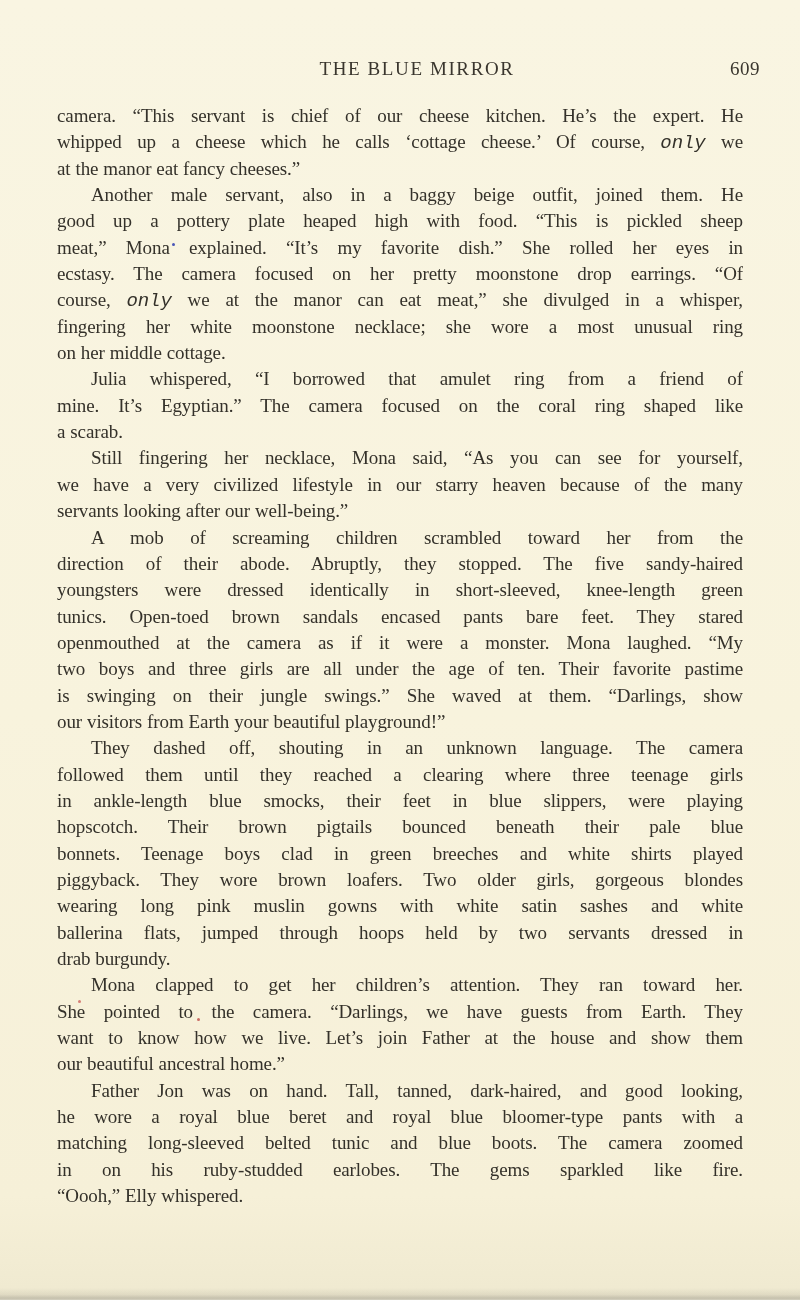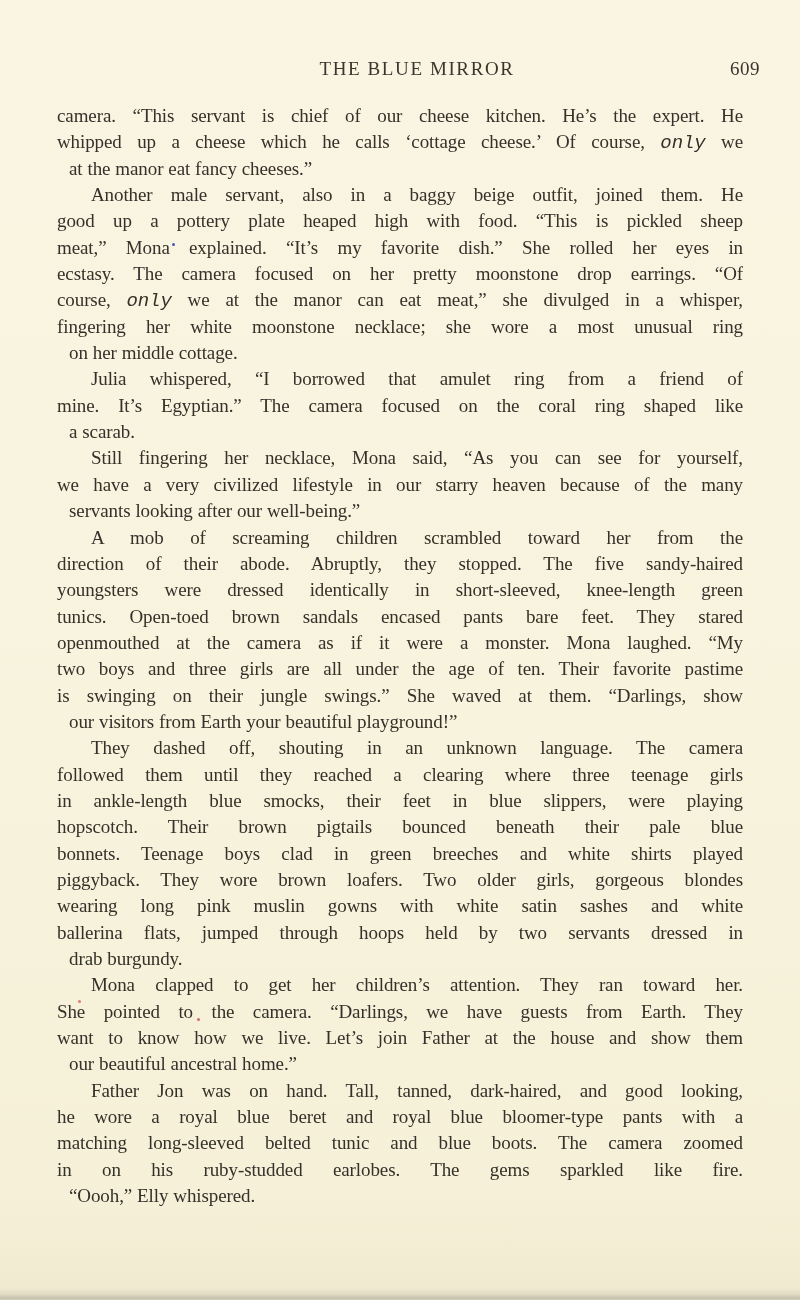--- a/index.html
+++ b/index.html
@@ -61,21 +61,20 @@
     height: 26.35px;
     overflow: hidden;
     text-align: justify;
     text-align-last: justify;
     letter-spacing: -0.1px;
     word-spacing: 0.3px;
   }
   .line.last {
     text-align: left;
     text-align-last: left;
-    margin-left: 12px;
   }
   .line.indent { padding-left: 34px; }
   .line em { font-style: italic; font-family: Liberation Mono, monospace; }
   .speck {
     position: absolute;
     width: 3px;
     height: 3px;
     border-radius: 50%;
     opacity: 0.85;
   }

